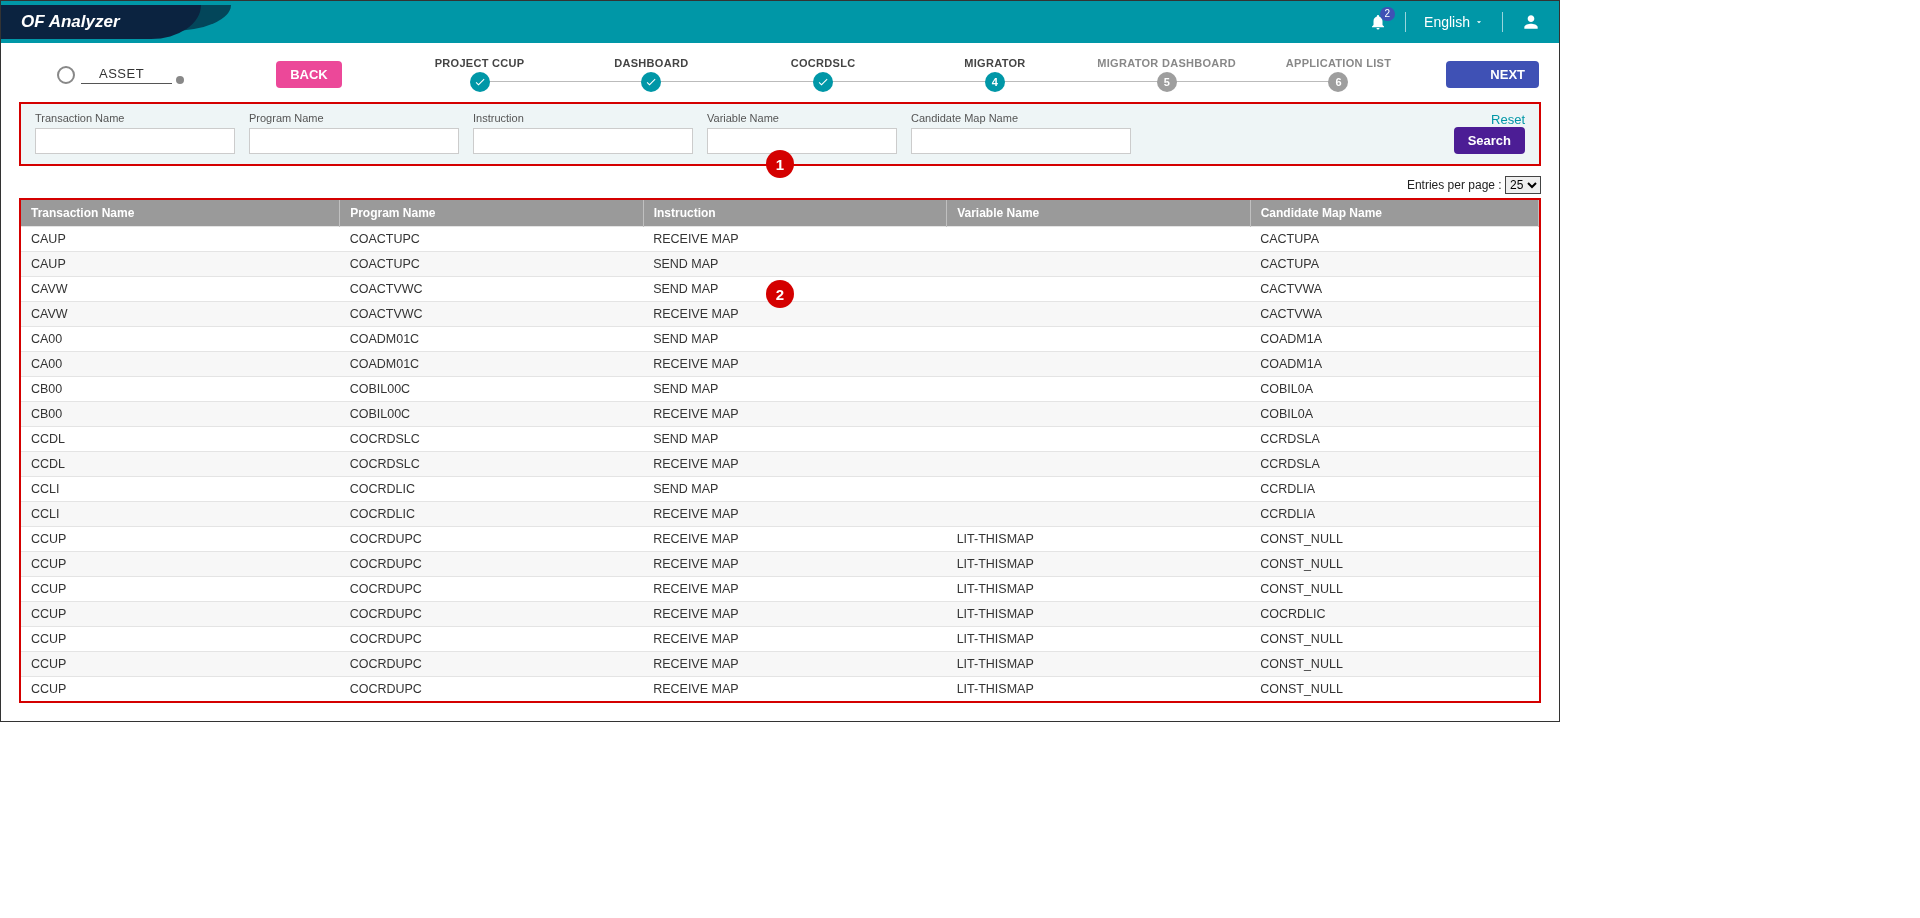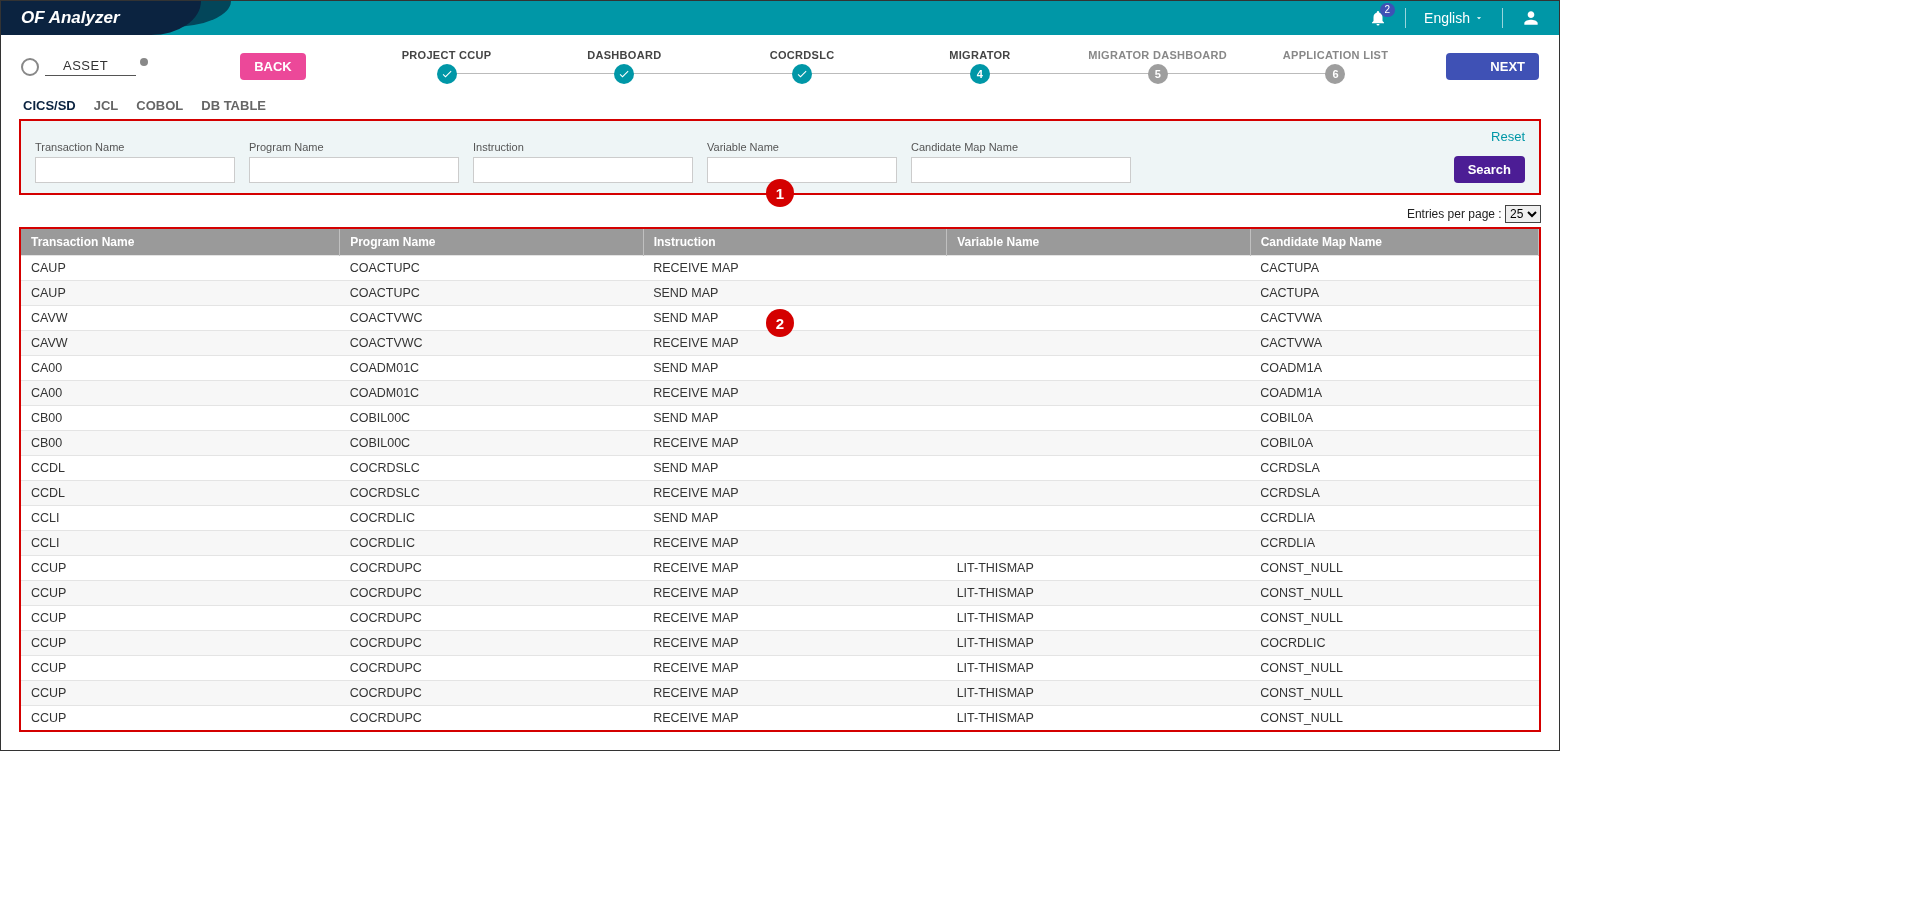--- a/index.html
+++ b/index.html
@@ -1,33 +1,33 @@
 <!DOCTYPE html>
 <html><head>
 <meta charset="utf-8">
 <style>
   * { box-sizing: border-box; margin: 0; padding: 0; }
   body { font-family: -apple-system, "Segoe UI", Arial, sans-serif; font-size: 13px; background:#fff; color:#222; width:1920px; }
   .outer-border { border:1px solid #333; width:1560px; margin:0; }
 
   
-  .topbar { background:#0097a7; height:34px; display:flex; align-items:center; padding:0 18px; color:#fff; }
+  .topbar { background:#0097a7; height:42px; display:flex; align-items:center; padding:0 18px; color:#fff; }
   .brand-wrap { position:relative; height:34px; display:flex; align-items:center; }
   .brand-bg { position:absolute; left:-18px; top:0; width:200px; height:34px; background:#0b2340; border-bottom-right-radius:50px 34px; }
   .brand-bg2 { position:absolute; left:-18px; top:0; width:230px; height:26px; background:#03465a; border-bottom-right-radius:60px 26px; }
   .brand-text { position:relative; font-weight:700; font-style:italic; font-size:17px; z-index:2; margin-left:2px; }
   .topbar-right { margin-left:auto; display:flex; align-items:center; gap:18px; }
   .bell-wrap { position:relative; }
   .badge { position:absolute; top:-6px; right:-8px; background:#3f51b5; color:#fff; font-size:10px; border-radius:8px; padding:0 5px; line-height:14px; }
   .divider-v { width:1px; height:20px; background:rgba(255,255,255,.6); }
   .lang-btn { display:flex; align-items:center; gap:4px; font-size:14px; }
 
   
   .steprow { display:flex; align-items:center; padding:14px 20px 10px; gap:12px; }
-  .asset-block { display:flex; align-items:flex-start; gap:6px; }
+  .asset-block { display:flex; align-items:flex-end; gap:6px;margin-left:36px; }
   .radio-o { width:18px; height:18px; border:2px solid #888; border-radius:50%; display:inline-block; }
   .asset-text { font-size:13px; color:#333; padding:0 28px 2px 18px; border-bottom:1px solid #555; letter-spacing:.5px; }
   .small-dot { width:8px; height:8px; border-radius:50%; background:#888; display:inline-block; margin-left:-2px; }
   .btn { border:none; border-radius:4px; padding:6px 14px; font-size:13px; font-weight:600; color:#fff; cursor:pointer; }
   .btn-back { background:#ec4899; margin-left:80px; }
   .btn-next { background:#3f51b5; margin-left:10px;padding-left:44px; }
   .stepper { flex:1; display:flex; align-items:center; margin-left:40px; }
   .step { flex:1; display:flex; flex-direction:column; align-items:center; position:relative; font-size:11px; color:#444; font-weight:600; }
   .step-label { white-space:nowrap; letter-spacing:.3px; }
   .step-circle { width:20px; height:20px; border-radius:50%; display:flex; align-items:center; justify-content:center; margin-top:3px; color:#fff; font-size:11px; font-weight:700; }
@@ -42,21 +42,21 @@
   .tabs { display:flex; gap:18px; padding:4px 22px 6px; font-size:13px; }
   .tab { color:#666; font-weight:600; cursor:pointer; }
   .tab.active { color:#0b2340; font-weight:700; }
 
   
   .filter-panel { margin:0 18px; border:2px solid #d40000; background:#eef5f6; padding:8px 14px 10px; display:flex; gap:14px; align-items:flex-end; position:relative; }
   .filter-field { display:flex; flex-direction:column; }
   .filter-field label { font-size:11px; color:#555; margin-bottom:4px; }
   .filter-field input { height:26px; border:1px solid #ccc; background:#fff; padding:0 6px; font-size:13px; }
   .w1 { width:200px; } .w2 { width:210px; } .w3 { width:220px; } .w4 { width:190px; } .w5 { width:220px; }
-  .filter-actions { margin-left:auto; display:flex; flex-direction:column; align-items:flex-end; gap:12px; }
+  .filter-actions { margin-left:auto; display:flex; flex-direction:column; align-items:flex-end; gap:0; }
   .reset-link { color:#0097a7; font-size:13px; cursor:pointer; }
   .btn-search { background:#4c1d95; }
 
   
   .annot { width:28px; height:28px; border-radius:50%; background:#d40000; color:#fff; font-weight:700; display:flex; align-items:center; justify-content:center; position:absolute; font-size:15px; z-index:5; }
 
   
   .entries-row { text-align:right; padding:10px 18px 4px; font-size:12px; }
   .entries-row select { border:1px solid #444; font-size:12px; }
 
@@ -152,26 +152,20 @@
         </div>
         <div class="step todo">
           <span class="step-label">APPLICATION LIST</span>
           <span class="step-circle c-todo">6</span>
         </div>
       </div>
 
     <button class="btn btn-next">NEXT</button>
   </div>
 
-  <div class="tabs">
-    <span class="tab active">CICS/SD</span>
-    <span class="tab">JCL</span>
-    <span class="tab">COBOL</span>
-    <span class="tab">DB TABLE</span>
-  </div>
 
   <div class="filter-panel">
     <div class="filter-field">
       <label>Transaction Name</label>
       <input class="w1" type="text" style="">
     </div>
     <div class="filter-field">
       <label>Program Name</label>
       <input class="w2" type="text" style="">
     </div>

